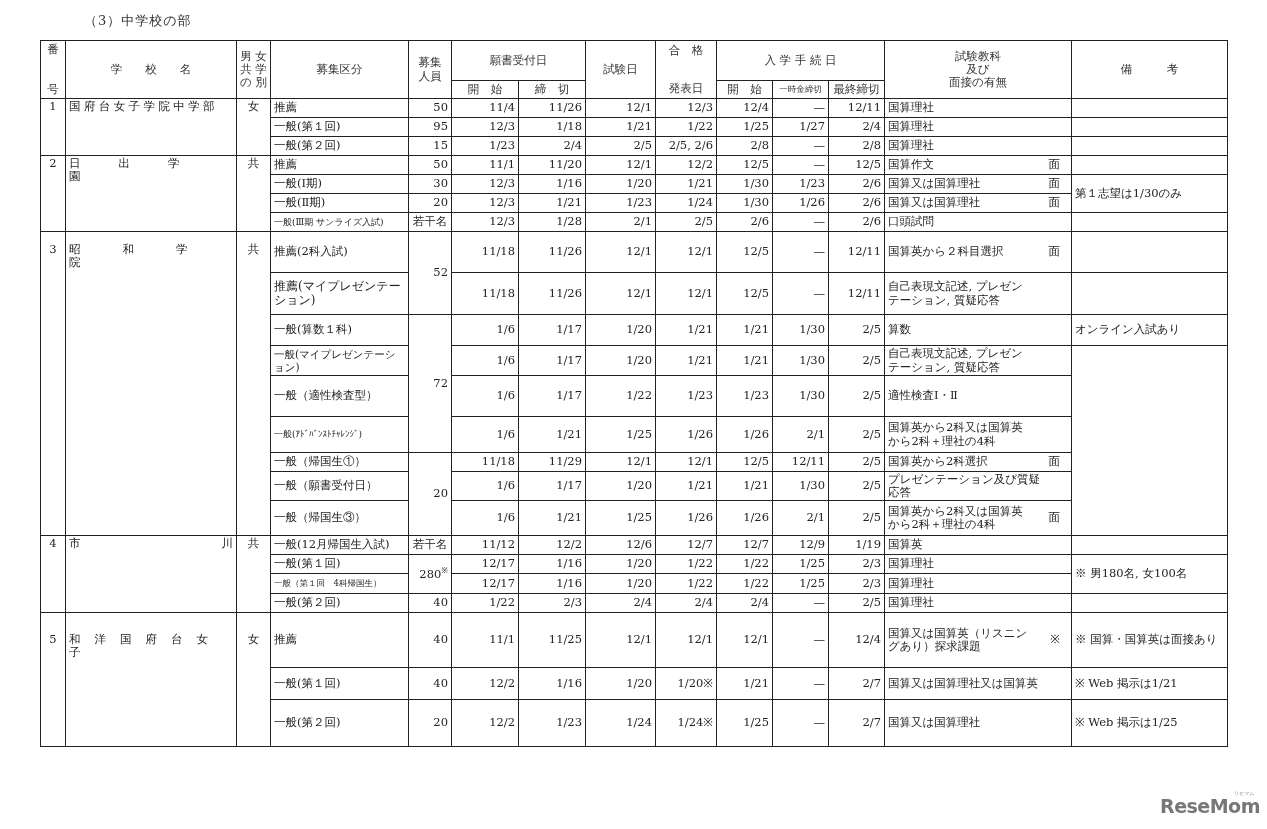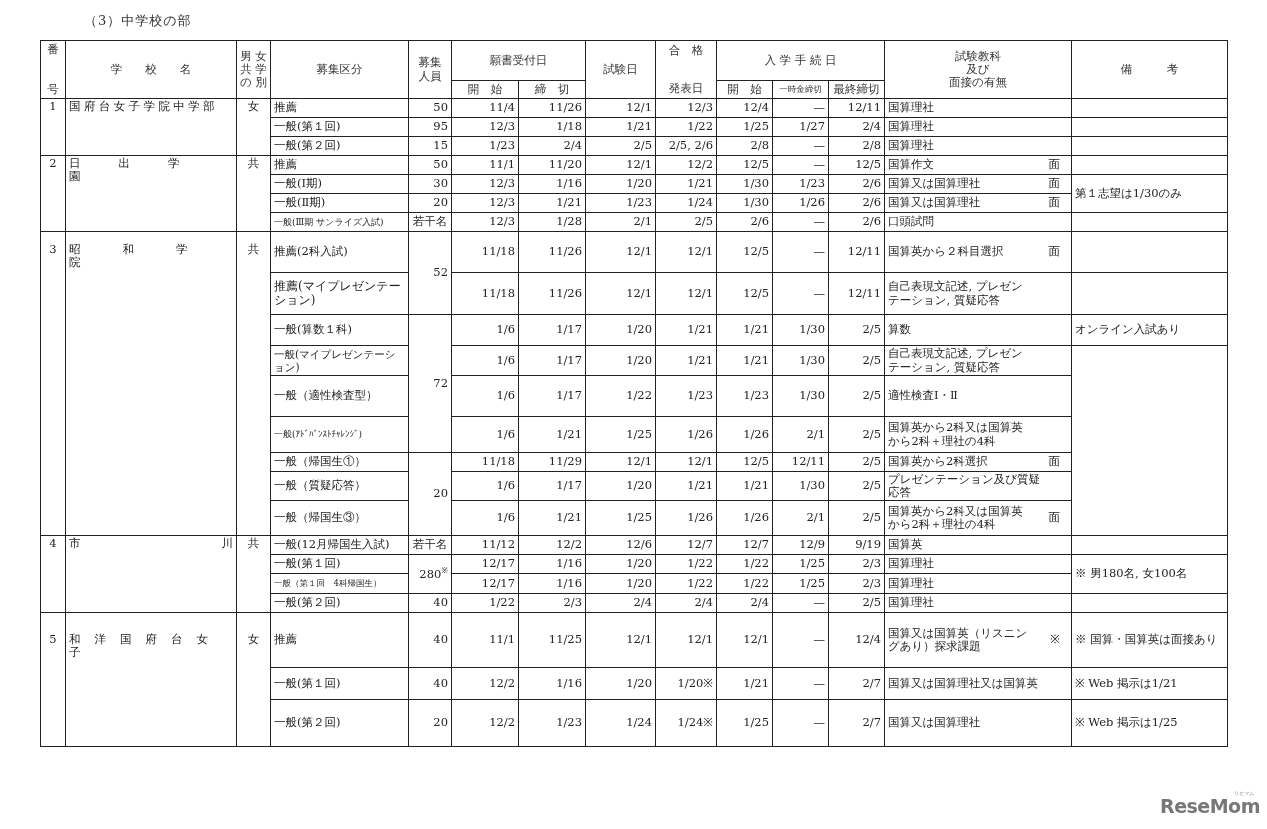--- a/index.html
+++ b/index.html
@@ -291,21 +291,21 @@
     <td class="num">12/11</td>
     <td class="num">2/5</td>
     <td>
           <div class="subj">
             <span>国算英から2科選択</span>
             <span class="mark">面</span>
           </div>
         </td>
   </tr>
   <tr style="height:29px">
-    <td>一般（質疑応答）</td>
+    <td>一般（願書受付日）</td>
     <td class="num">1/6</td>
     <td class="num">1/17</td>
     <td class="num">1/20</td>
     <td class="num">1/21</td>
     <td class="num">1/21</td>
     <td class="num">1/30</td>
     <td class="num">2/5</td>
     <td style="padding-right:20px">プレゼンテーション及び質疑応答</td>
   </tr>
   <tr style="height:35px">
@@ -335,21 +335,21 @@
         </td>
     <td rowspan="4" class="ctr top">共</td>
     <td>一般(12月帰国生入試)</td>
     <td class="ctr" style="padding:0">若干名</td>
     <td class="num">11/12</td>
     <td class="num">12/2</td>
     <td class="num">12/6</td>
     <td class="num">12/7</td>
     <td class="num">12/7</td>
     <td class="num">12/9</td>
-    <td class="num">9/19</td>
+    <td class="num">1/19</td>
     <td>国算英</td>
     <td></td>
   </tr>
   <tr style="height:19px">
     <td>一般(第１回)</td>
     <td rowspan="2" class="num"><span>280</span><sup>※</sup></td>
     <td class="num">12/17</td>
     <td class="num">1/16</td>
     <td class="num">1/20</td>
     <td class="num">1/22</td>

